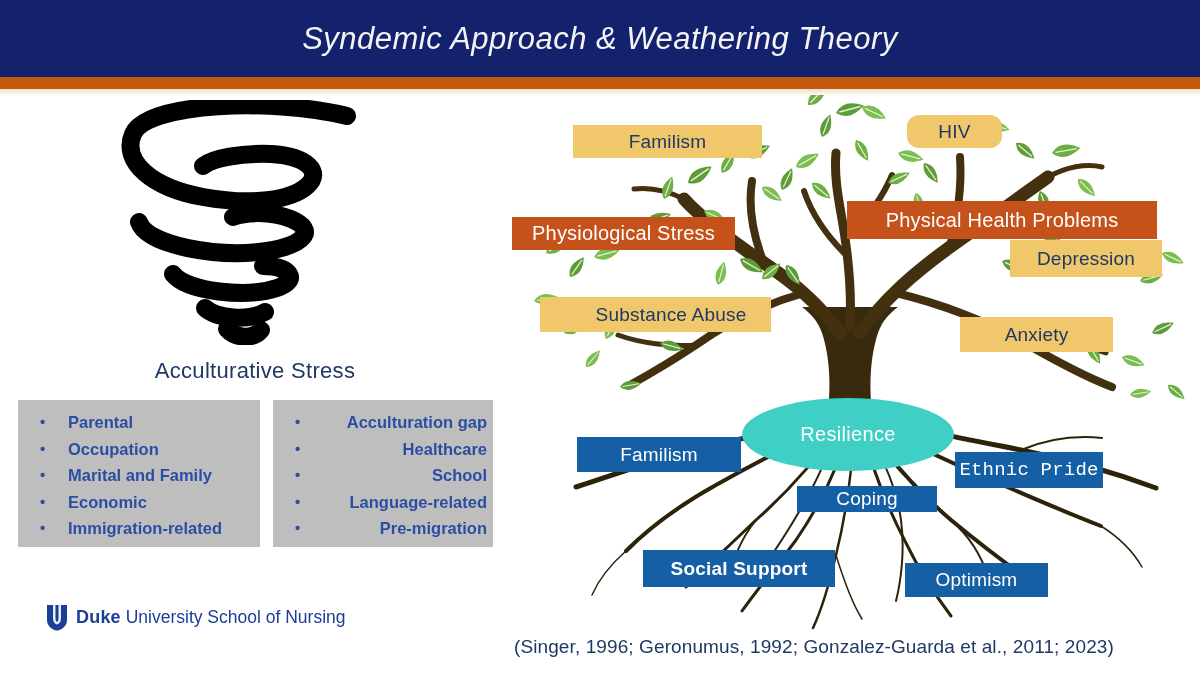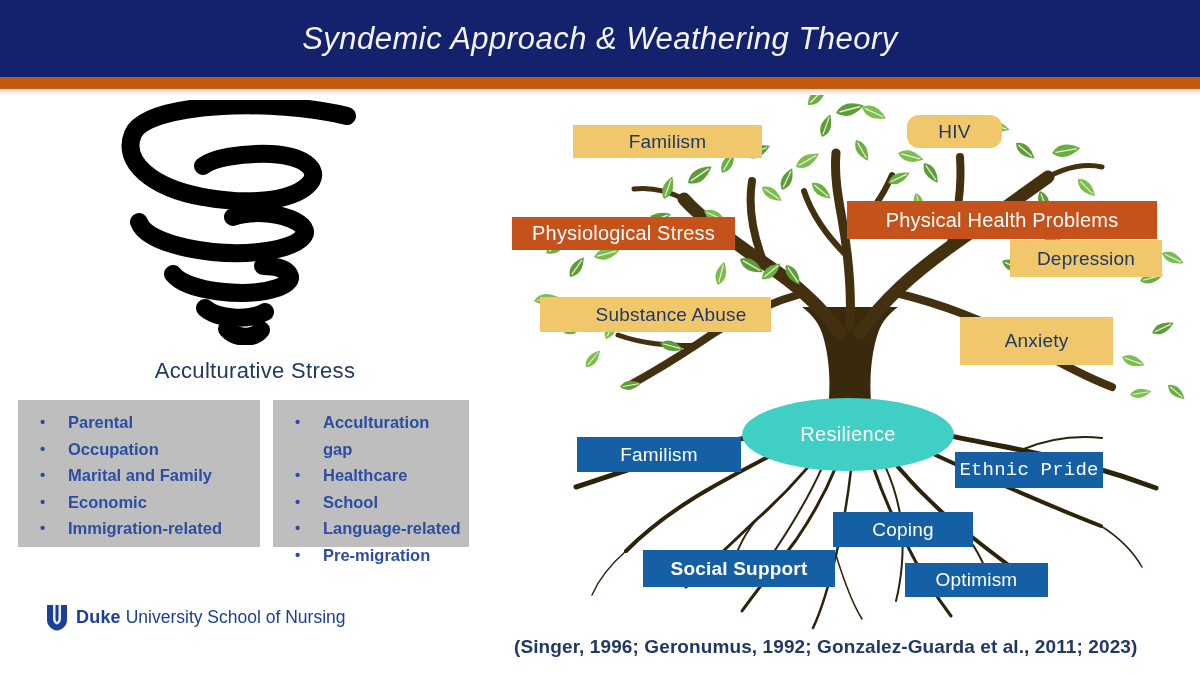--- a/index.html
+++ b/index.html
@@ -28,21 +28,21 @@
   .tornado{position:absolute;left:95px;top:100px;width:265px;height:245px;}
   .accult{
     position:absolute;left:18px;top:358px;width:474px;margin:0;text-align:center;
     font-size:22px;font-weight:400;color:var(--dark_navy_text,#1f3864);letter-spacing:.3px;
   }
   .gray-box{
     position:absolute;top:400px;height:147px;background:var(--gray_box,#bebebe);
     box-sizing:border-box;padding:9px 6px 0 14px;
   }
   .gray-box.box1{left:18px;width:242px;}
-  .gray-box.box2{left:273px;width:196px;}
+  .gray-box.box2{left:273px;width:220px;text-align:right;}
   .gray-box ul{list-style:none;margin:0;padding:0;}
   .gray-box li{
     position:relative;padding-left:36px;font-size:16.5px;font-weight:700;
     color:var(--bullet_blue,#2b4ea3);line-height:26.5px;
   }
   .gray-box li::before{
     content:"•";position:absolute;left:8px;top:0;font-size:15px;color:var(--bullet_blue,#2b4ea3);
   }
   
   .logo{position:absolute;left:46px;top:603px;height:28px;display:flex;align-items:center;}
@@ -59,21 +59,21 @@
   }
   
   .label{
     position:absolute;display:flex;align-items:center;justify-content:center;
     white-space:nowrap;letter-spacing:.2px;
   }
   .label.tan{background:var(--tan_label,#f1c76c);color:var(--dark_navy_text,#1f3864);font-size:19px;}
   .label.orange{background:var(--orange_label,#c5511b);color:#fff;font-size:20px;}
   .label.blue{background:var(--blue_label,#155fa5);color:#fff;font-size:19px;}
   .citation{
-    position:absolute;left:514px;top:636px;font-size:19px;font-weight:700;
+    position:absolute;left:514px;top:636px;font-size:19px;font-weight:400;
     color:var(--dark_navy_text,#1f3864);letter-spacing:.1px;
   }
 </style>
 </head>
 <body>
 
 <div class="slide">
 
   <header class="titlebar">
     <h1>Syndemic Approach &amp; Weathering Theory</h1>
@@ -385,23 +385,23 @@
 
   <div class="resilience">Resilience</div>
 
   <div id="labels-layer">
       <div class="label tan" style="left: 573px; top: 125px; width: 189px; height: 33px;">Familism</div>
       <div class="label tan" style="left: 907px; top: 115px; width: 95px; height: 33px; border-radius: 12px;">HIV</div>
       <div class="label orange" style="left: 847px; top: 180px; width: 310px; height: 38px; margin-top: 21px;">Physical Health Problems</div>
       <div class="label orange" style="left: 512px; top: 217px; width: 223px; height: 33px;">Physiological Stress</div>
       <div class="label tan" style="left: 1010px; top: 240px; width: 152px; height: 37px;">Depression</div>
       <div class="label tan" style="left: 540px; top: 297px; width: 200px; height: 35px; padding-left: 31px;">Substance Abuse</div>
-      <div class="label tan" style="left: 960px; top: 317px; width: 153px; height: 48px;">Anxiety</div>
+      <div class="label tan" style="left: 960px; top: 317px; width: 153px; height: 35px;">Anxiety</div>
       <div class="label blue" style="left: 577px; top: 437px; width: 164px; height: 35px;">Familism</div>
       <div class="label blue" style="left: 955px; top: 452px; width: 148px; height: 36px; font-family: Liberation Mono, monospace;">Ethnic Pride</div>
-      <div class="label blue" style="left: 797px; top: 512px; width: 140px; height: 35px; margin-left: 36px;">Coping</div>
+      <div class="label blue" style="left: 797px; top: 486px; width: 140px; height: 26px;">Coping</div>
       <div class="label blue" style="left: 643px; top: 550px; width: 192px; height: 37px; font-weight: bold;">Social Support</div>
       <div class="label blue" style="left: 905px; top: 563px; width: 143px; height: 34px;">Optimism</div>
     </div>
 
   <div class="citation">(Singer, 1996; Geronumus, 1992; Gonzalez-Guarda et al., 2011; 2023)</div>
 
 </div>
 
 </body></html>

